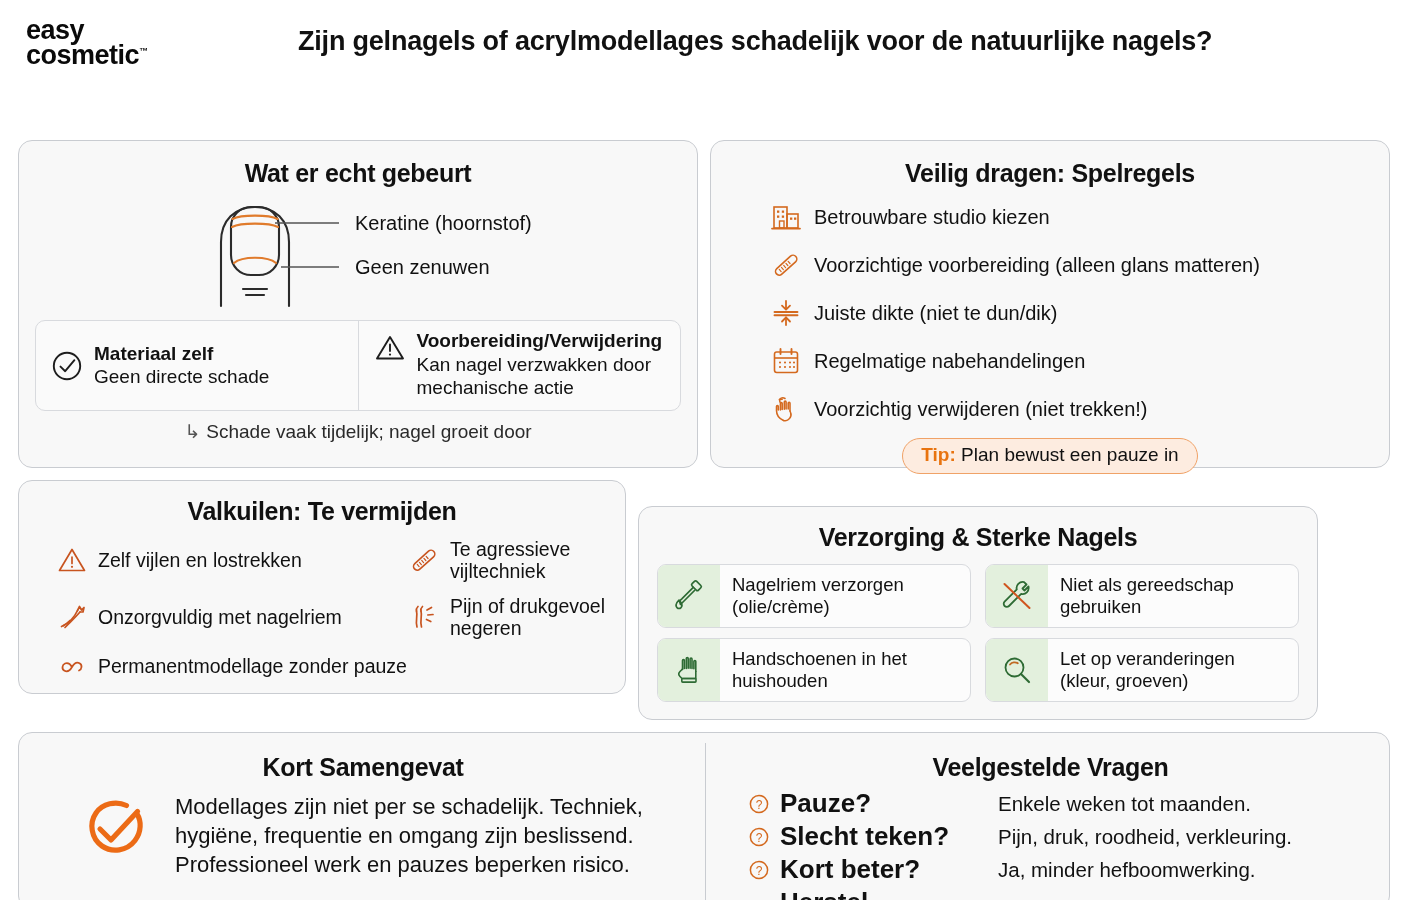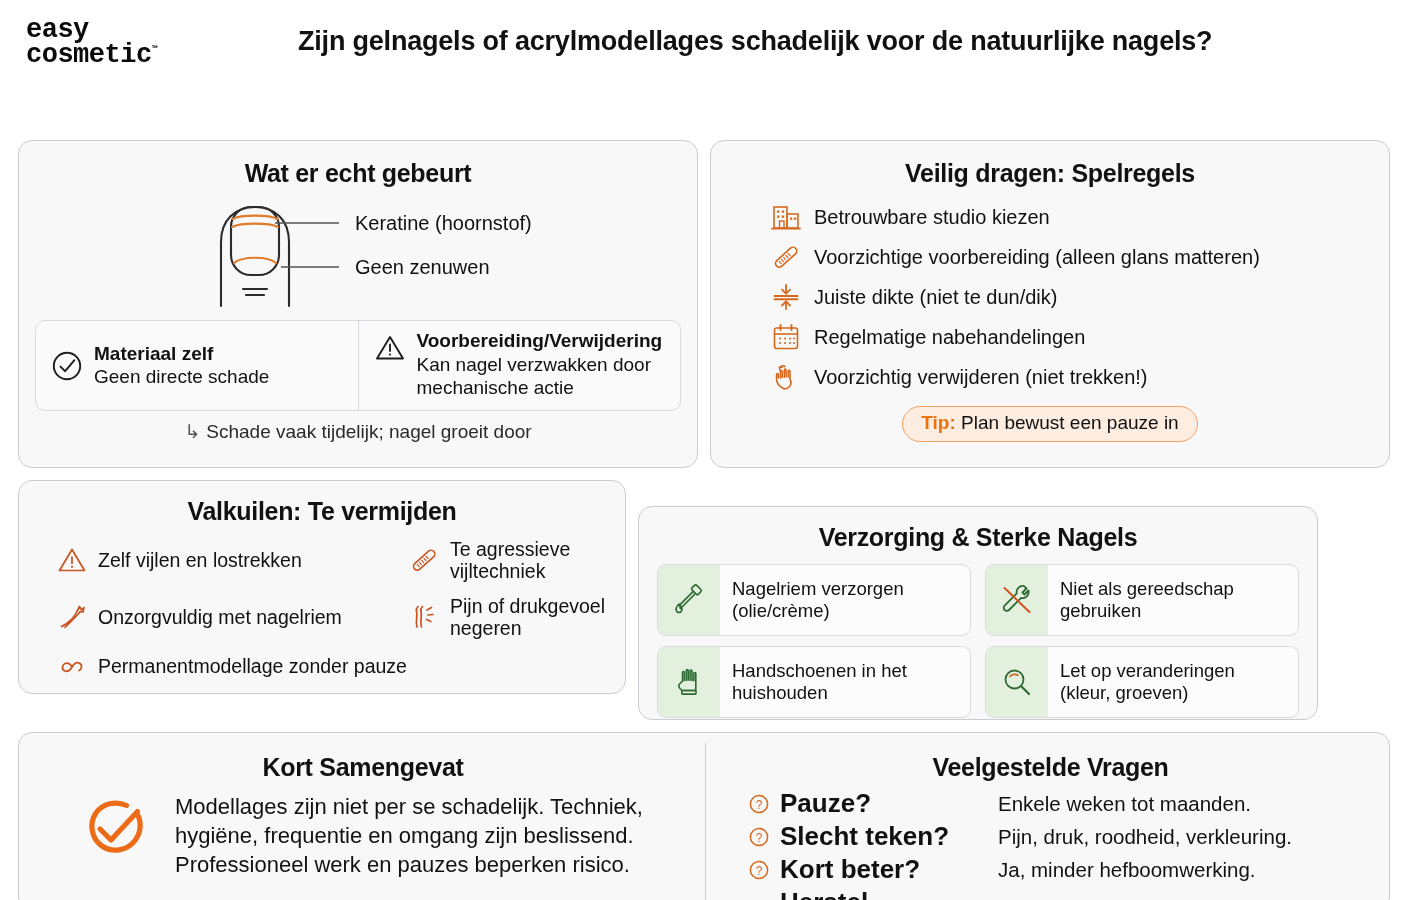--- a/index.html
+++ b/index.html
@@ -19,21 +19,20 @@
     height: 126px;
   }
   .logo {
     width: 200px; flex: 0 0 200px;
     font-weight: 900;
     font-size: 27px;
     line-height: 0.92;
     letter-spacing: -0.5px;
     color: #0a0a0a;
     padding-top: 4px;
-    font-family: Liberation Mono, monospace;
   }
   .logo .l1 { display:block; }
   .logo .l2 { display:block; position:relative; }
   .logo .tm { font-size: 9px; vertical-align: super; font-weight: 700; letter-spacing: 0;}
   .headline {
     flex: 1;
     font-size: 27px;
     font-weight: 700;
     line-height: 1.32;
     letter-spacing: -0.2px;
@@ -85,21 +84,21 @@
     text-align: center;
     font-size: 19px;
     color: #2a2a2a;
     margin-top: 9px;
   }
   .footnote .arrow { color:#555; margin-right:6px; }
 
   
   .c2 { width: 680px; height: 328px; padding: 18px 22px 12px; }
   .c2 .card-title { margin-bottom: 14px; }
-  .rule-list { display: flex; flex-direction: column; gap: 10px; padding-left: 38px;}
+  .rule-list { display: flex; flex-direction: column; gap: 18px; padding-left: 38px;}
   .rule { display: flex; align-items: center; gap: 13px; }
   .rule .txt { font-size: 20px; color: #111; line-height: 1.2; }
   .tip-wrap { display:flex; justify-content:center; margin-top: 14px; }
   .tip {
     background: #fdece0;
     border: 1px solid #f0a267;
     color: #111;
     border-radius: 20px;
     padding: 6px 18px 7px;
     font-size: 19px;
@@ -117,21 +116,21 @@
   
   .c4 { width: 680px; height: 214px; padding: 16px 18px 12px; margin-top: 26px; }
   .c4 .card-title { margin-bottom: 12px; }
   .care-grid { display: grid; grid-template-columns: 1fr 1fr; gap: 10px 14px; }
   .care-item {
     display: flex;
     border: 1px solid #d8dade;
     border-radius: 9px;
     overflow: hidden;
     background: #fcfcfc;
-    height: 72px;
+    height: 64px;
   }
   .care-ico {
     flex: 0 0 62px;
     background: #e3f0dd;
     display: flex; align-items: center; justify-content: center;
   }
   .care-txt {
     flex: 1;
     display: flex; align-items: center;
     padding: 0 8px 0 12px;

